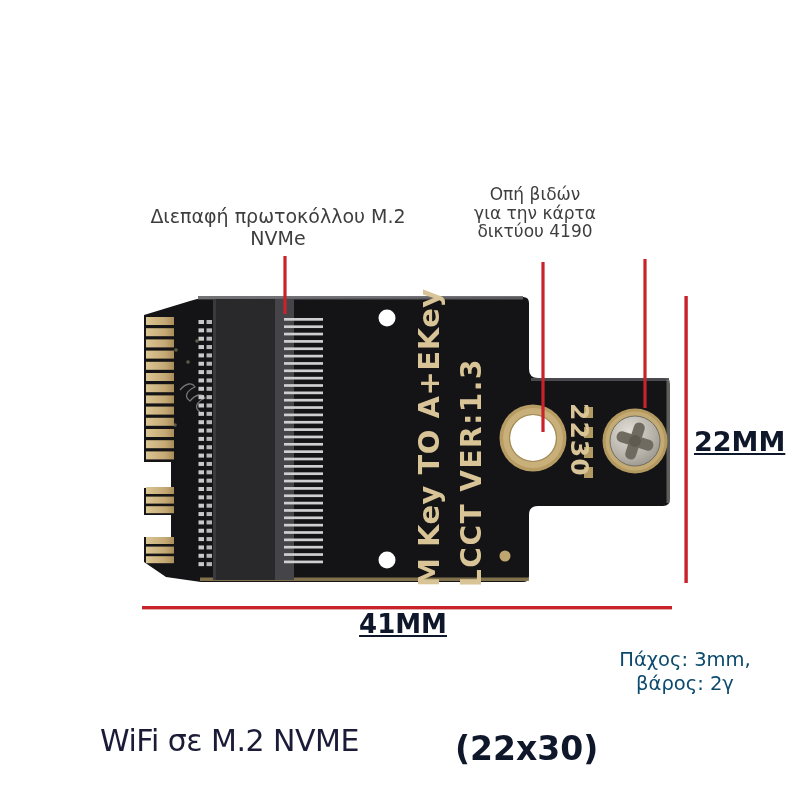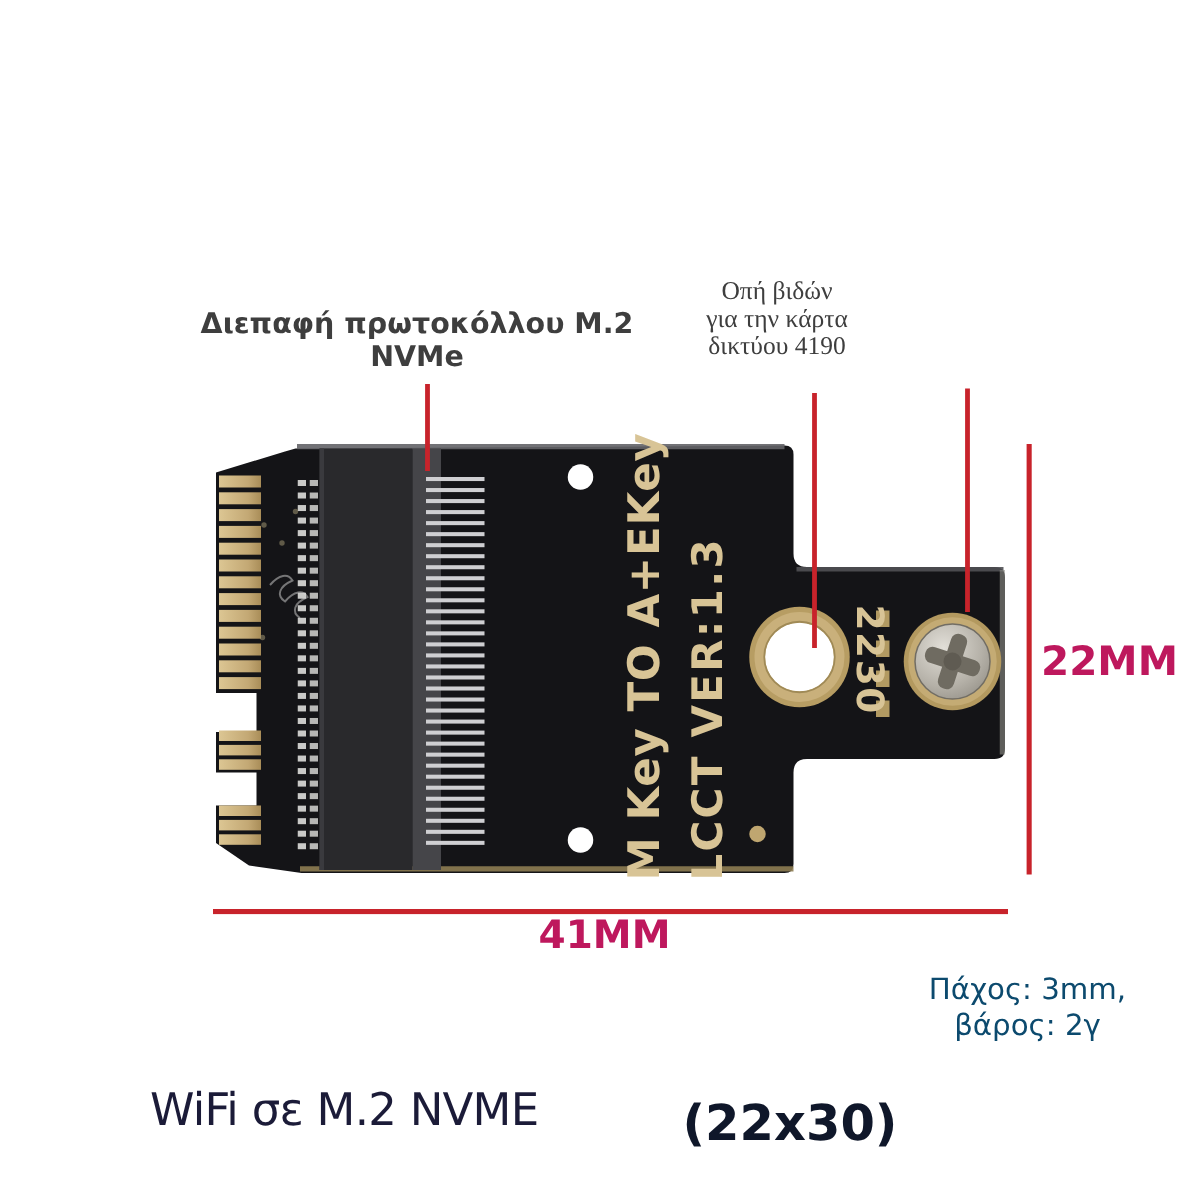--- a/index.html
+++ b/index.html
@@ -3,24 +3,24 @@
 <meta charset="utf-8">
 <style>
   html,body{margin:0;padding:0;background:#fff;}
   .stage{
     position:relative;width:800px;height:800px;background:#ffffff;
     overflow:hidden;font-family:"DejaVu Sans", sans-serif;
   }
   .stage svg{position:absolute;left:0;top:0;}
   .txt{position:absolute;z-index:2;}
   .ann{color:#3e3e3e;text-align:center;}
-  .lbl-interface{left:128px;top:205px;width:300px;font-size:19px;font-weight:bold;}
-  .lbl-hole{left:451px;top:185px;width:134px;font-size:17px;line-height:18.5px;font-family:Liberation Serif, serif;}
+  .lbl-interface{left:128px;top:205px;width:300px;font-size:19px;}
+  .lbl-hole{left:468px;top:185px;width:134px;font-size:17px;line-height:18.5px;}
   .lbl-screw{left:589px;top:186px;width:134px;font-size:17px;line-height:19.5px;}
-  .dim{color:#be185d;font-weight:bold;}
+  .dim{color:#0f172a;font-weight:bold;text-decoration:underline;}
   .dim-h{left:694px;top:426px;font-size:27px;}
   .dim-w{left:307px;top:609px;width:140px;text-align:right;font-size:26px;}
   .specs{left:602px;top:648px;width:166px;text-align:center;
          font-size:19.5px;line-height:23.5px;color:#0c4a6e;}
   .title{left:100px;top:723px;font-size:30px;color:#1b1b38;letter-spacing:-0.5px;}
   .size-note{left:455px;top:729px;font-size:33px;font-weight:bold;color:#0f172a;}
   .pcb-txt{
     color:#d8c496;font-weight:bold;transform-origin:0 0;white-space:nowrap;
     z-index:2;position:absolute;
   }

